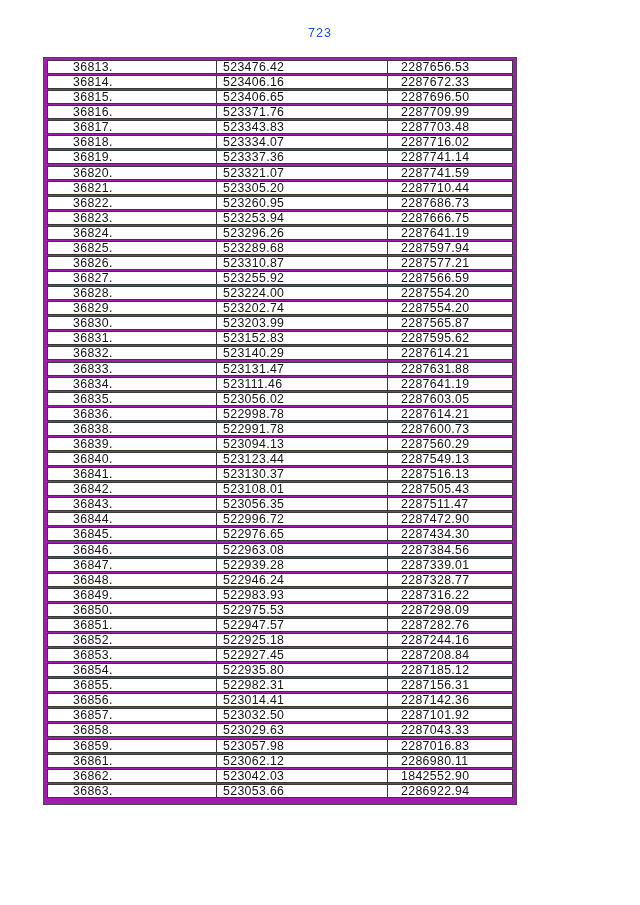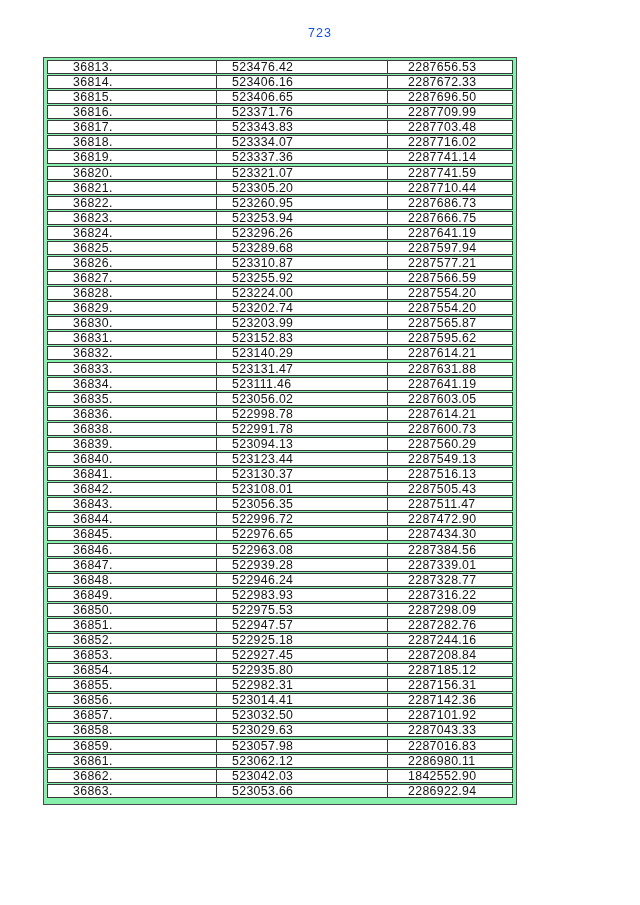--- a/index.html
+++ b/index.html
@@ -26,21 +26,21 @@
     color: #1d4ed8;
   }
   .coord-table {
     position: absolute;
     left: 43px;
     top: 57px;
     width: 474px;
     box-sizing: border-box;
     border: 1px solid #4a4a4a;
     padding: 2px 3px 2px 3px;
-    background: #86efac;
+    background: #a21caf;
   }
   .coord-row {
     display: flex;
     box-sizing: border-box;
     height: 14px;
     margin-bottom: 1.08px;
     border: 1px solid #383838;
     background: #ffffff;
   }
   .coord-row:last-child {
@@ -54,26 +54,26 @@
     white-space: nowrap;
     overflow: hidden;
     color: #141414;
   }
   .cell-index {
     width: 168px;
     padding-left: 25px;
   }
   .cell-x {
     width: 171px;
-    padding-left: 15px;
+    padding-left: 6px;
     border-left: 1px solid #383838;
   }
   .cell-y {
     flex: 1;
-    padding-left: 20px;
+    padding-left: 13px;
     border-left: 1px solid #383838;
   }
 </style>
 </head>
 <body>
 
 <div class="page-number">723</div>
 
 <div class="coord-table">
   <div class="coord-row">

